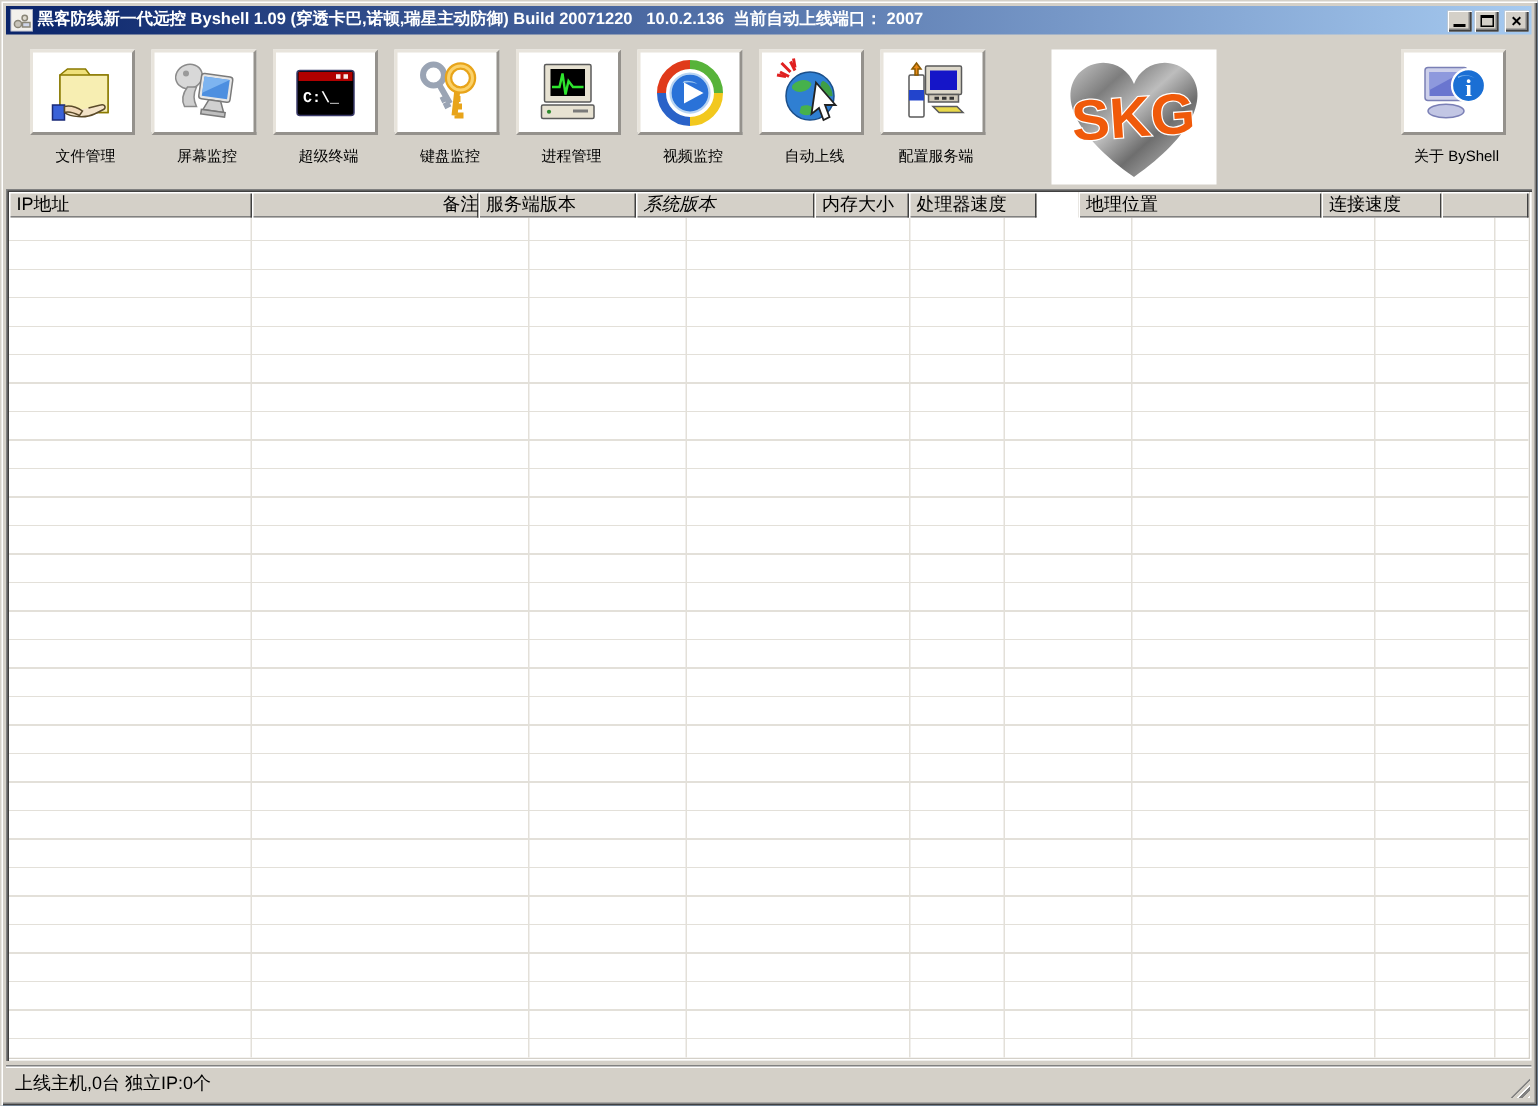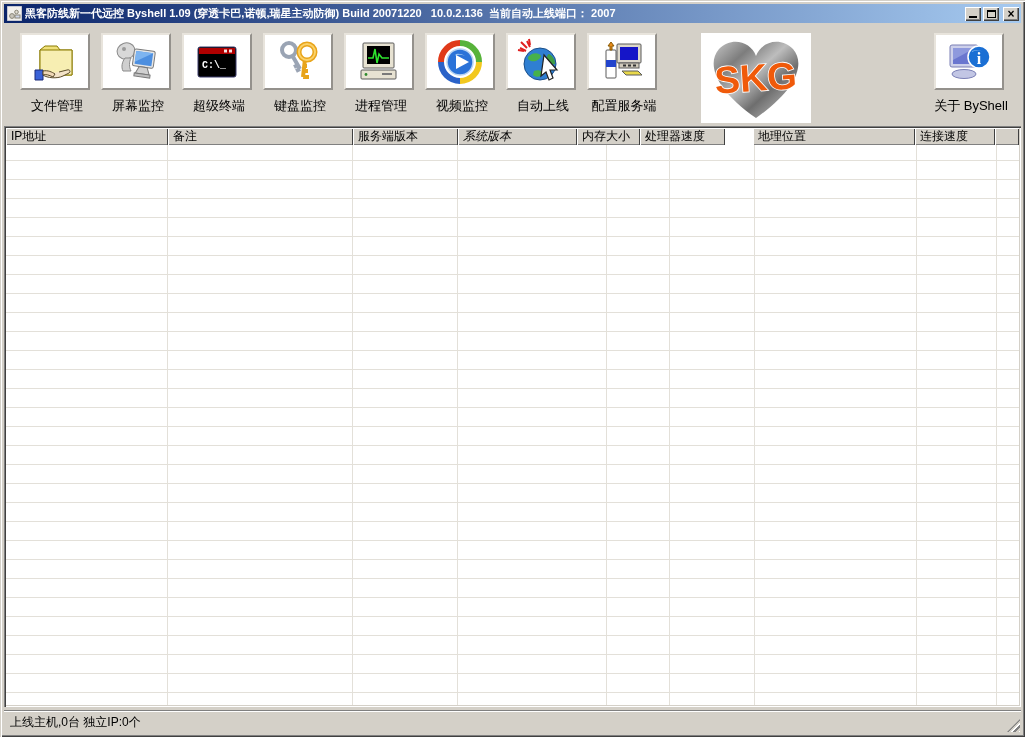--- a/index.html
+++ b/index.html
@@ -35,21 +35,21 @@
   .glyph-close{font-size:12px;font-weight:bold;color:#000;line-height:10px;}
 
   
   .toolbar{height:103px;display:flex;align-items:flex-start;padding:10px 0 0 16px;}
   .tbtn{width:74px;margin-right:7px;flex:0 0 auto;}
   .tbtn .face{
     width:70px;height:57px;background:#fff;
     border:2px outset #e8e4dc;
     display:flex;align-items:center;justify-content:center;
   }
-  .tbtn .lbl{margin-top:7px;text-align:center;font-size:13px;color:#000;white-space:nowrap;}
+  .tbtn .lbl{margin-top:7px;text-align:center;font-size:10px;color:#000;white-space:nowrap;}
   .skgbox{
     width:110px;height:90px;background:#fff;margin-left:33px;flex:0 0 auto;
     display:flex;align-items:center;justify-content:center;overflow:hidden;
   }
   .aboutbtn{margin-left:auto;margin-right:13px;width:74px;flex:0 0 auto;}
 
   
   .listview{
     height:581px;background:#fff;position:relative;overflow:hidden;
     box-shadow:inset 1px 1px 0 #808080, inset 2px 2px 0 #404040,
@@ -269,21 +269,21 @@
           <text x="34" y="26" text-anchor="middle" font-family="Liberation Serif, DejaVu Serif, serif" font-size="16" font-weight="bold" fill="#fff">i</text>
         </svg>
       </div>
       <div class="lbl">关于 ByShell</div>
     </div>
   </div>
 
   <div class="listview">
     <div class="lv-header">
         <div class="hcell" style="width: 162px;">IP地址</div>
-        <div class="hcell" style="width: 185px;">备注</div>
+        <div class="hcell" style="width: 151px; text-align: right;">备注</div>
         <div class="hcell" style="width: 105px;">服务端版本</div>
         <div class="hcell" style="width: 119px; font-style: italic;">系统版本</div>
         <div class="hcell" style="width: 63px;">内存大小</div>
         <div class="hcell" style="width: 85px;">处理器速度</div>
         <div class="hcell" style="width: 162px; margin-left: 28px;">地理位置</div>
         <div class="hcell" style="width: 80px;">连接速度</div>
         <div class="hcell fill"></div>
       </div>
     <div class="lv-body">
         <div class="vline" style="left: 161px;"></div>

